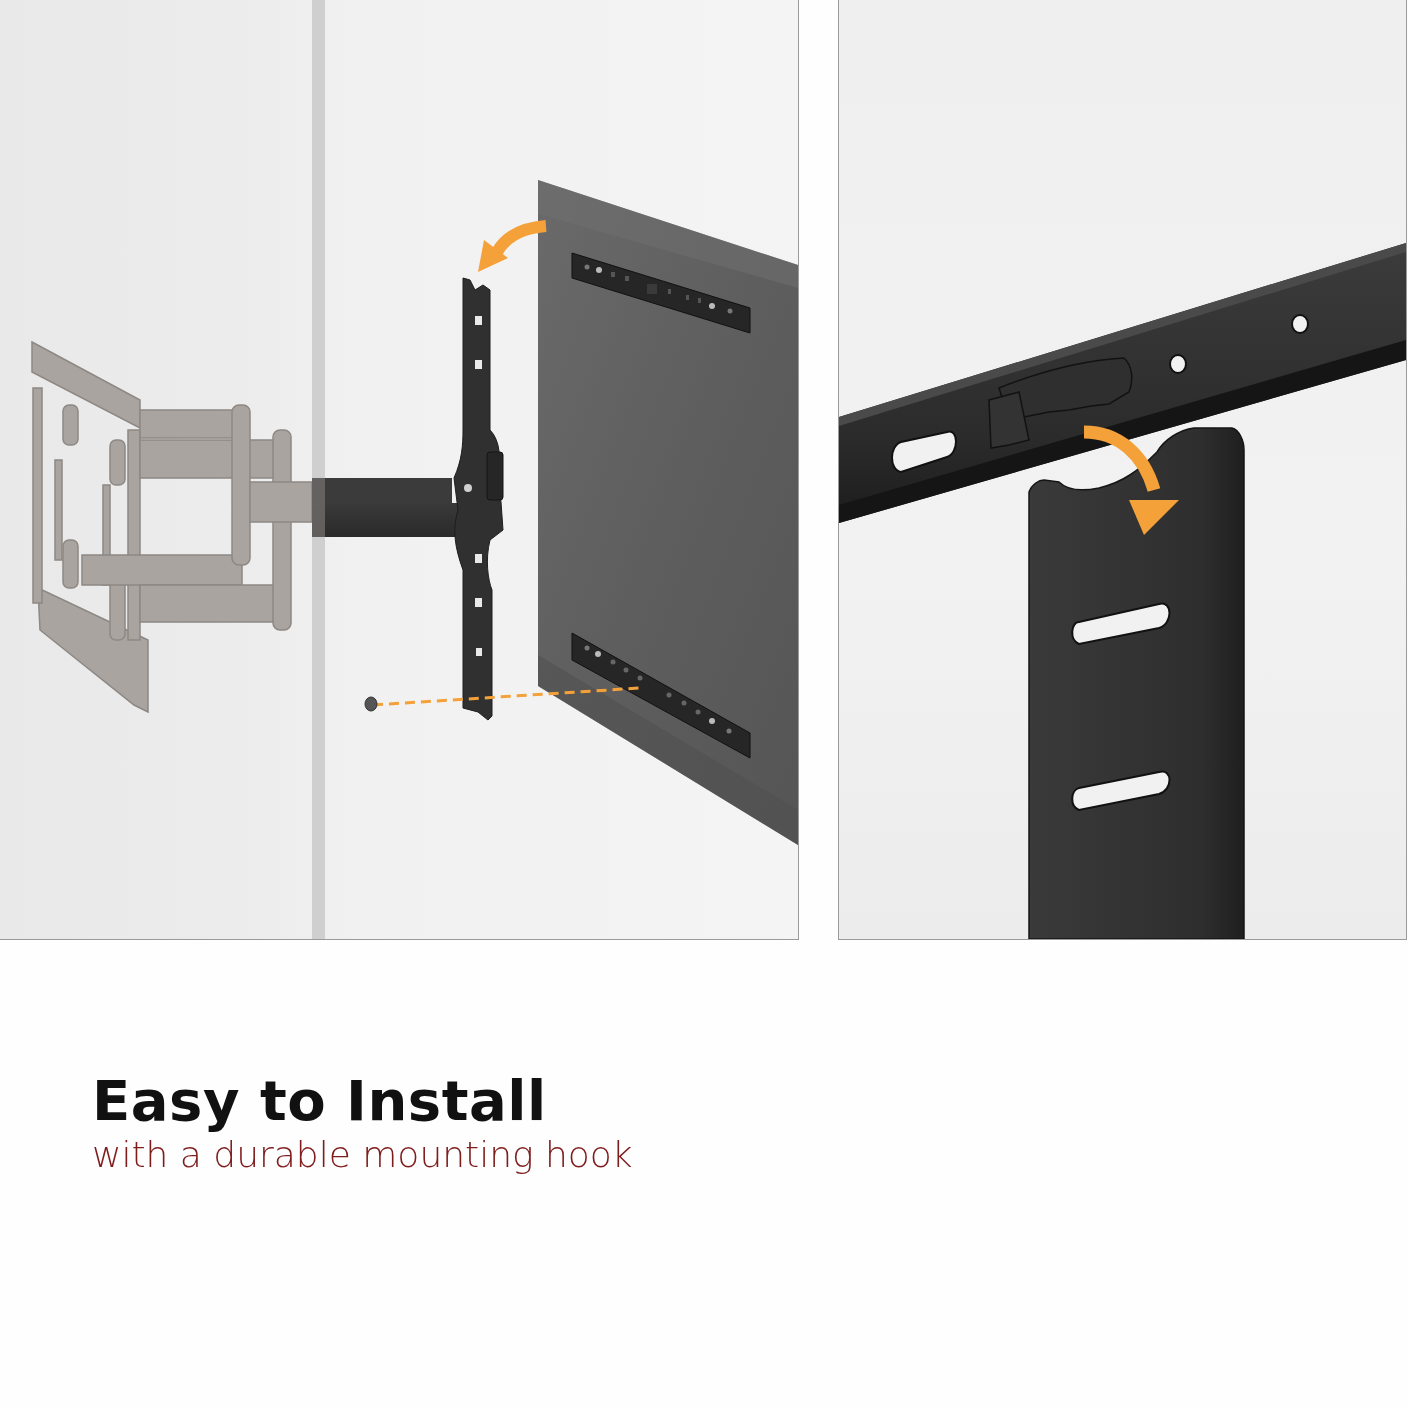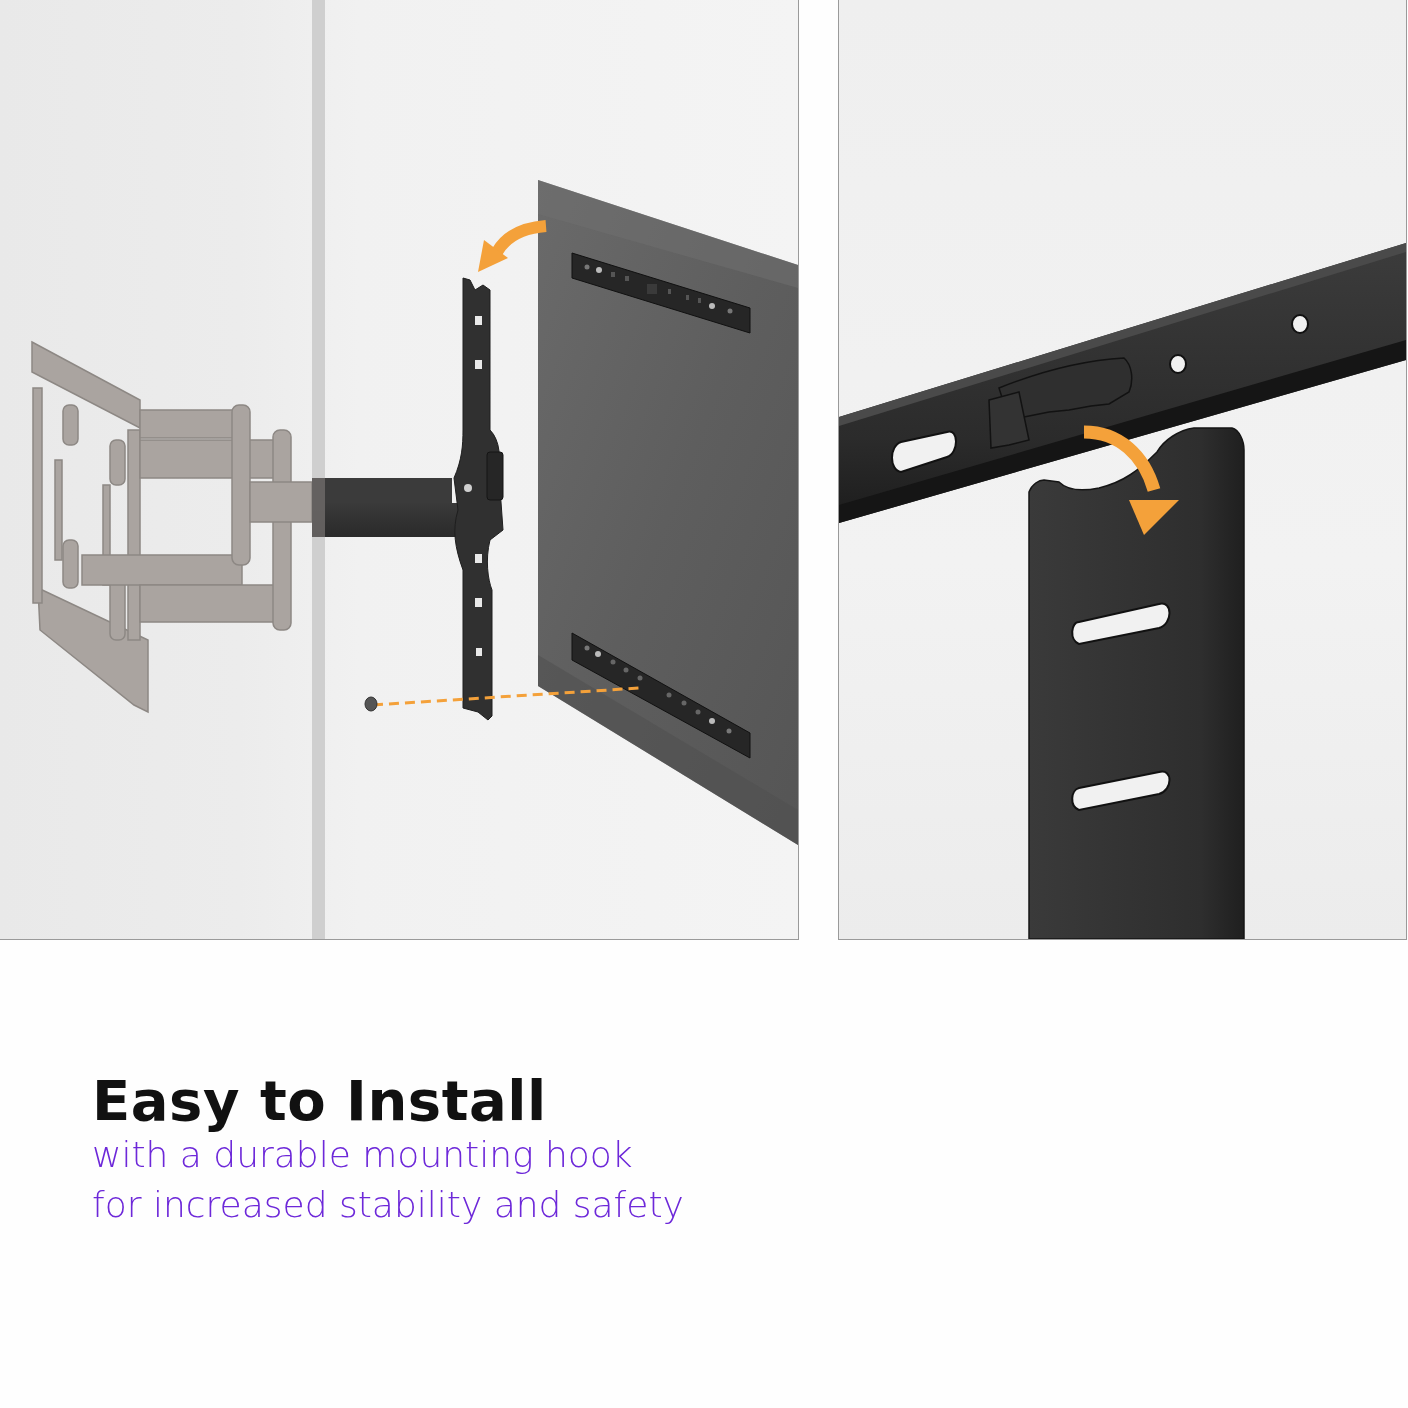--- a/index.html
+++ b/index.html
@@ -22,21 +22,21 @@
     .panel svg { position: absolute; left: 0; top: 0; }
     #caption {
       position: absolute; left: 92px; top: 1072px; color: #111;
     }
     #caption .title {
       font-family: "DejaVu Sans", sans-serif; font-weight: bold;
       font-size: 56px; letter-spacing: 0.5px; line-height: 58px; margin: 0;
     }
     #caption .sub {
       font-family: "DejaVu Sans", sans-serif; font-weight: 300;
-      font-size: 36px; line-height: 50px; color: #6d28d9; margin: 0;
+      font-size: 36px; line-height: 50px; color: #7f1d1d; margin: 0;
     }
   </style>
 </head>
 <body>
 
 <div id="panel-left" class="panel">
   <svg width="798" height="939" viewBox="0 0 798 939">
     <defs>
       <linearGradient id="tvg" x1="0" y1="0" x2="1" y2="1">
         <stop offset="0" stop-color="#6a6a6a"></stop>
@@ -184,14 +184,13 @@
     <g>
       <path d="M245,432 C280,432 305,455 315,490" fill="none" stroke="#F4A13A" stroke-width="13"></path>
       <polygon points="305,535 290,500 340,500" fill="#F4A13A"></polygon>
     </g>
   </svg>
 </div>
 
 <div id="caption">
   <p class="title">Easy to Install</p>
   <p class="sub">with a durable mounting hook</p>
-  <p class="sub">for increased stability and safety</p>
 </div>
 
 </body></html>

